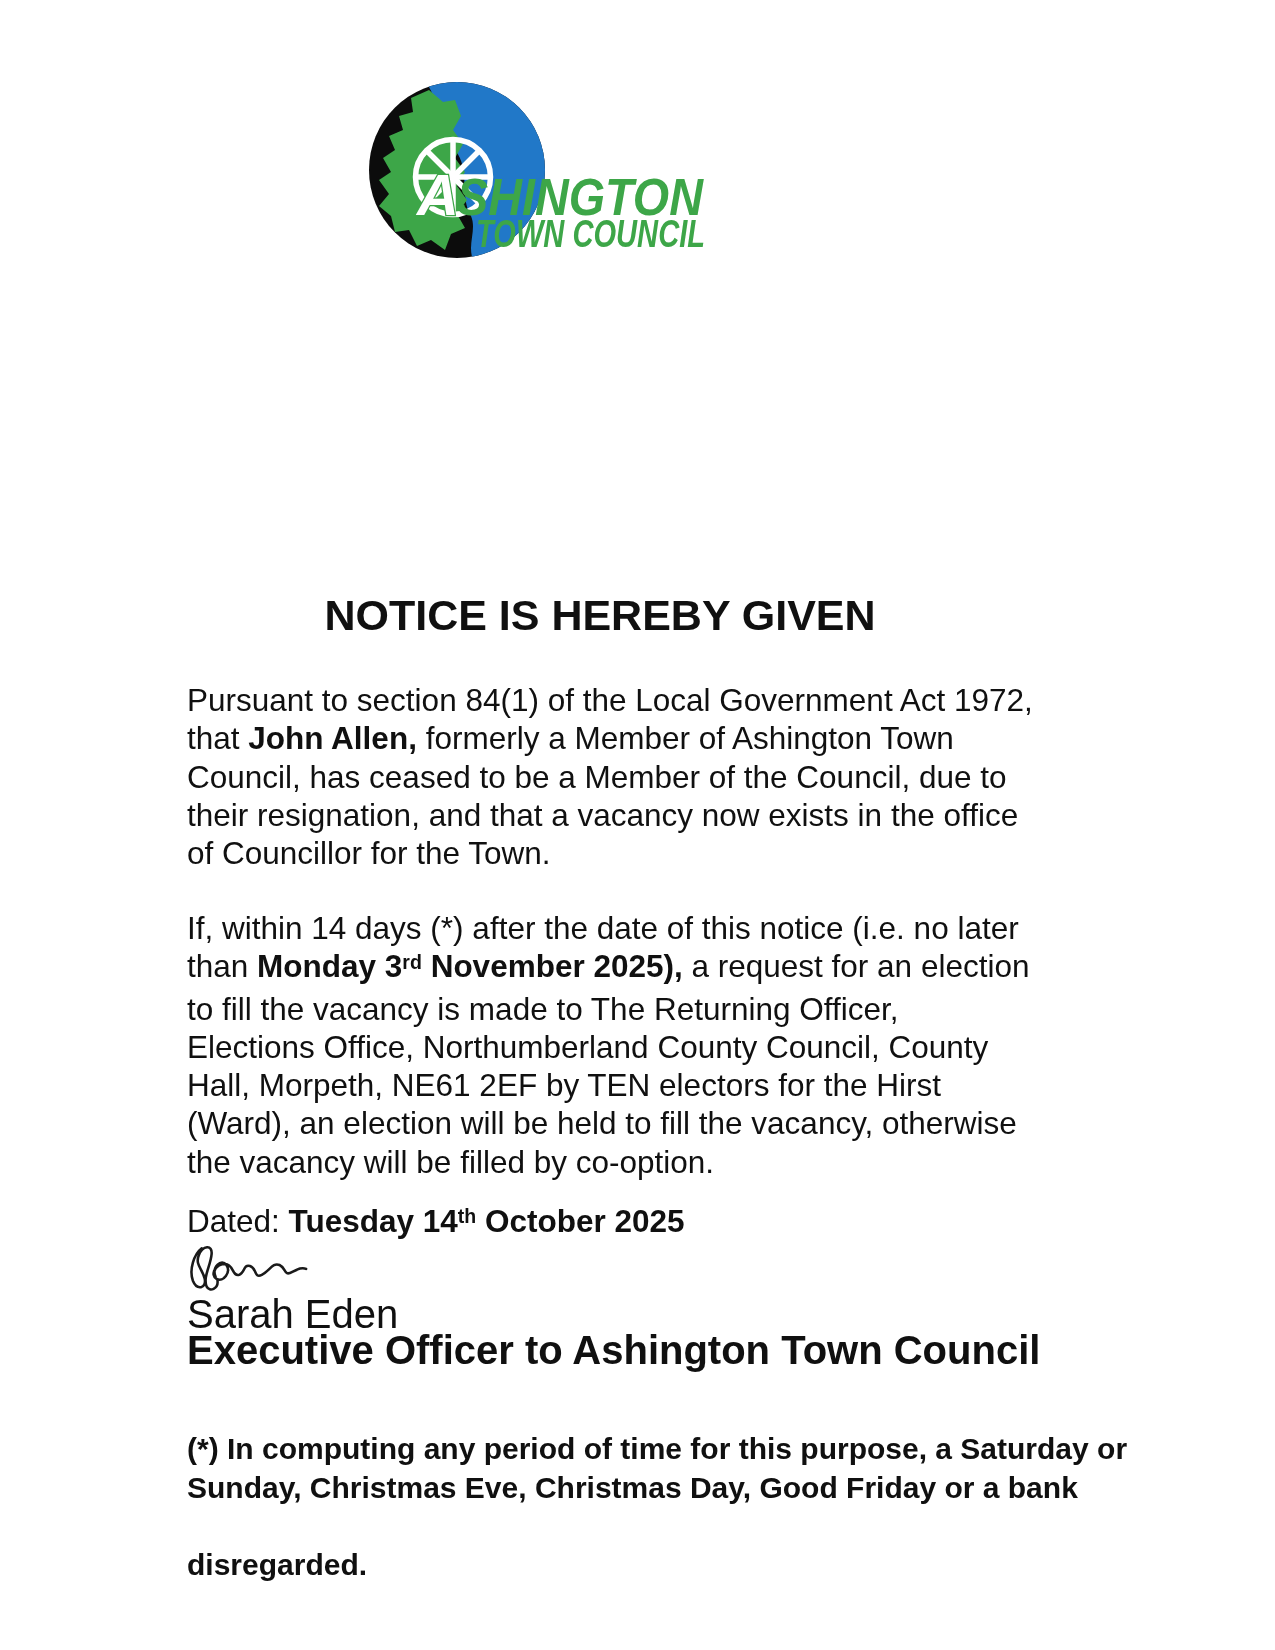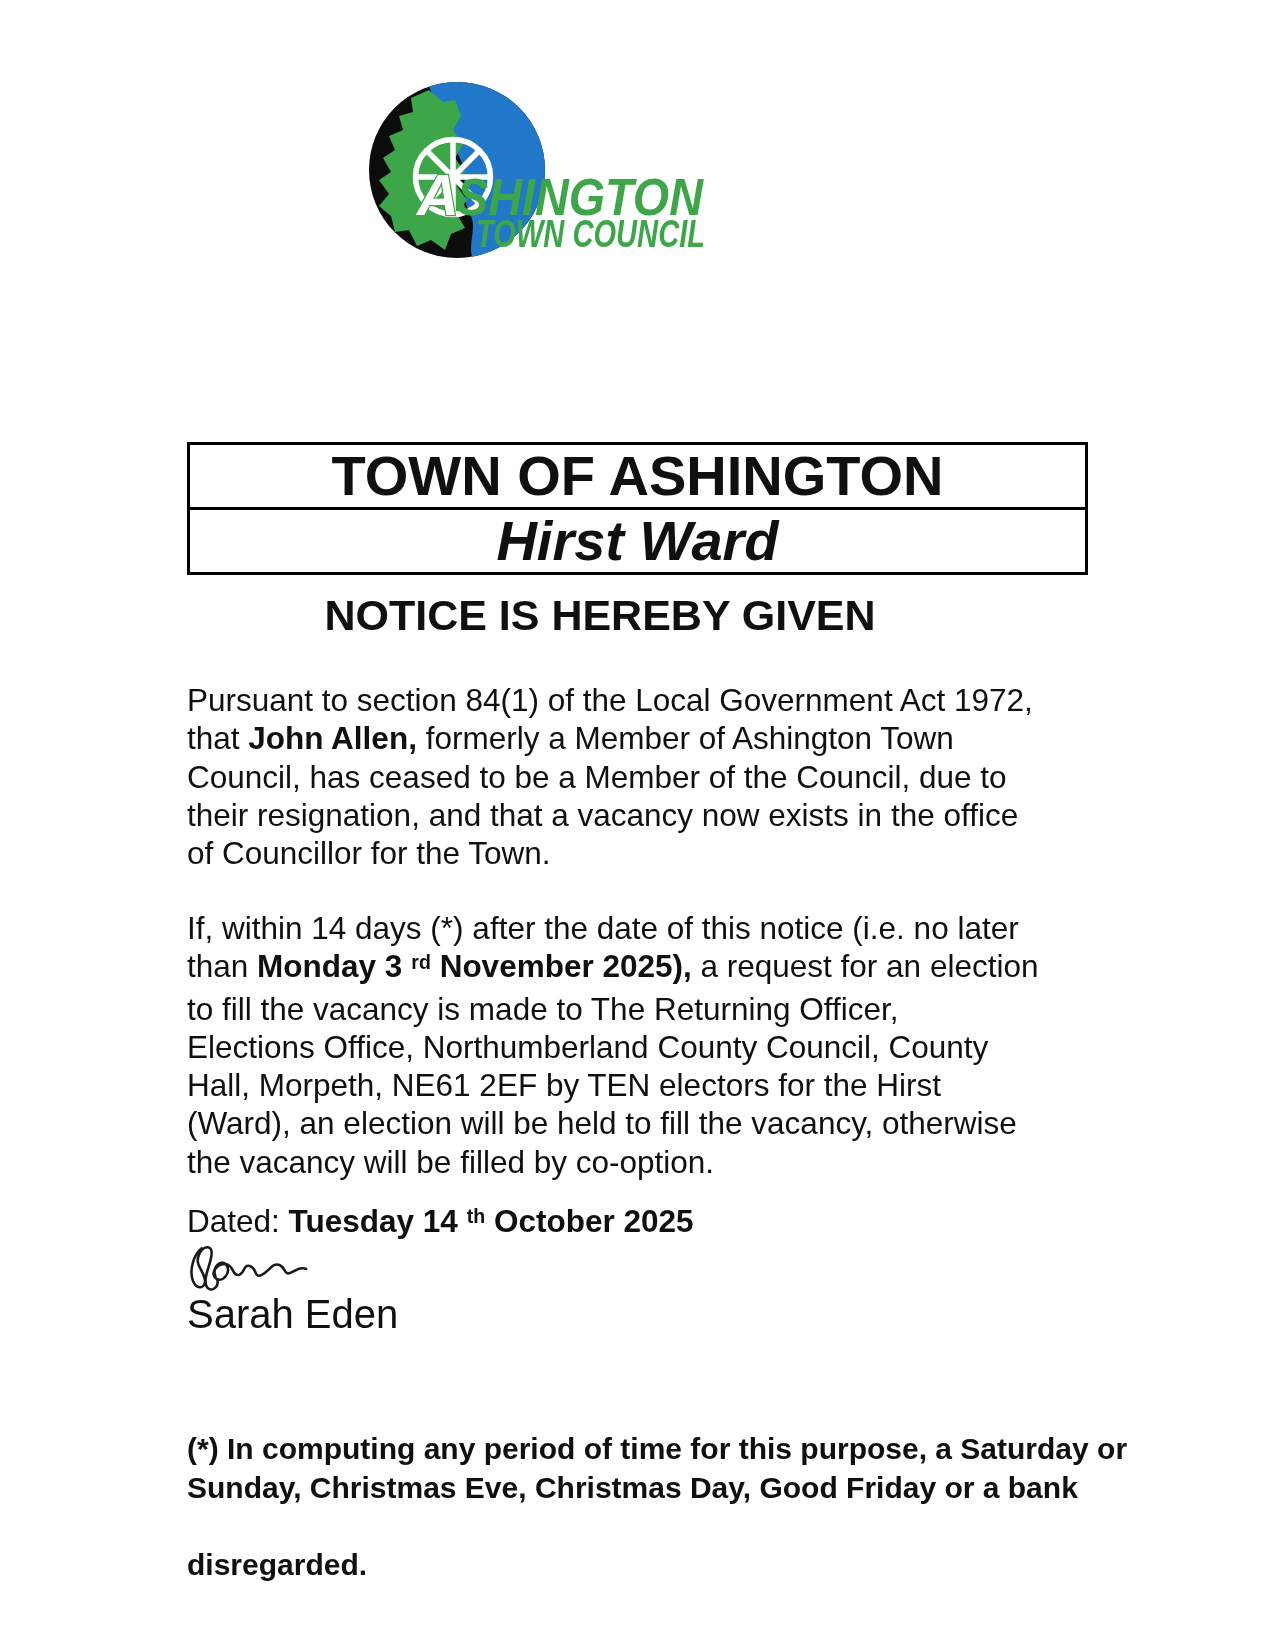--- a/index.html
+++ b/index.html
@@ -25,21 +25,21 @@
   .subtitle{left:187px;top:585px;width:826px;text-align:center;
             font-size:43px;font-weight:bold;line-height:60px;}
   
   .bodytext{font-size:31.5px;line-height:38.3px;white-space:normal;}
   .para1{left:187px;top:681px;}
   .para2{left:187px;top:909px;}
   .dated{left:187px;top:1202px;}
   .signer{left:187px;top:1297px;font-size:40px;line-height:35.5px;}
   .signer .role{font-weight:bold;}
   .footnote{left:187px;top:1430px;font-size:30px;line-height:38.5px;font-weight:bold;}
-  .sup{font-size:62%;position:relative;top:-0.45em;margin-left:9px;}
+  .sup{font-size:62%;position:relative;top:-0.45em;}
   b,.b{font-weight:bold;}
   .sig{left:186px;top:1236px;width:128px;height:60px;}
 </style>
 </head>
 <body>
 
 <div class="page">
 
   <svg class="abs logo" viewBox="0 0 372 182" aria-hidden="true">
     <defs>
@@ -64,39 +64,36 @@
       </g>
     </g>
     <g font-family="Liberation Sans, sans-serif" font-style="italic" font-weight="bold">
       <text x="72" y="137" font-size="58" fill="#ffffff" stroke-width="2.5" paint-order="stroke" stroke="#3da648">A</text>
       <text x="112" y="137" font-size="52" textLength="246" lengthAdjust="spacingAndGlyphs" fill="#3da648">SHINGTON</text>
       <text x="131" y="169" font-size="38" textLength="229" lengthAdjust="spacingAndGlyphs" fill="#3da648">TOWN COUNCIL</text>
     </g>
   </svg>
 
 
-  <div class="abs ward-box">
-    <div class="ward-row town">TOWN OF ASHINGTON</div>
-    <div class="ward-row ward">Hirst Ward</div>
-  </div>
 
   <div class="abs subtitle">NOTICE IS HEREBY GIVEN</div>
 
   <div class="abs bodytext para1"><span>Pursuant to section 84(1) of the Local Government Act 1972,</span><br><span>that </span><span class="b">John Allen,</span><span> formerly a Member of Ashington Town</span><br><span>Council, has ceased to be a Member of the Council, due to</span><br><span>their resignation, and that a vacancy now exists in the office</span><br><span>of Councillor for the Town.</span></div>
 
   <div class="abs bodytext para2"><span>If, within 14 days (*) after the date of this notice (i.e. no later</span><br><span>than </span><span class="b">Monday 3</span><span class="b sup">rd</span><span class="b"> November 2025),</span><span> a request for an election</span><br><span>to fill the vacancy is made to The Returning Officer,</span><br><span>Elections Office, Northumberland County Council, County</span><br><span>Hall, Morpeth, NE61 2EF by TEN electors for the Hirst</span><br><span>(Ward), an election will be held to fill the vacancy, otherwise</span><br><span>the vacancy will be filled by co-option.</span></div>
 
   <div class="abs bodytext dated"><span>Dated: </span><span class="b">Tuesday 14</span><span class="b sup">th</span><span class="b"> October 2025</span></div>
 
   <svg class="abs sig" viewBox="0 0 130 60" aria-hidden="true">
     <g fill="none" stroke="#1a1a1a" stroke-width="2.6" stroke-linecap="round" stroke-linejoin="round">
       <path d="M16 12 C8 18 3 34 7 45 C11 55 21 53 19 43 C17 33 9 29 13 19 C17 9 27 8 26 18 C25 30 17 41 21 51 C24 57 33 53 32 45"></path>
       <path d="M30 41 C26 31 36 22 41 29 C46 36 38 47 31 43 C24 39 30 28 40 28 C48 28 47 41 54 39 C60 37 58 28 65 30 C72 32 69 43 77 39 C85 35 88 26 95 29 C102 32 99 41 108 36 C114 33 118 31 122 33"></path>
     </g>
   </svg>
 
   <div class="abs signer">
     <div>Sarah Eden</div>
+    <div class="role">Executive Officer to Ashington Town Council</div>
   </div>
 
   <div class="abs bodytext footnote"><span>(*) In computing any period of time for this purpose, a Saturday or</span><br><span>Sunday, Christmas Eve, Christmas Day, Good Friday or a bank</span><br><br><span>disregarded.</span></div>
 
 </div>
 
 </body></html>

